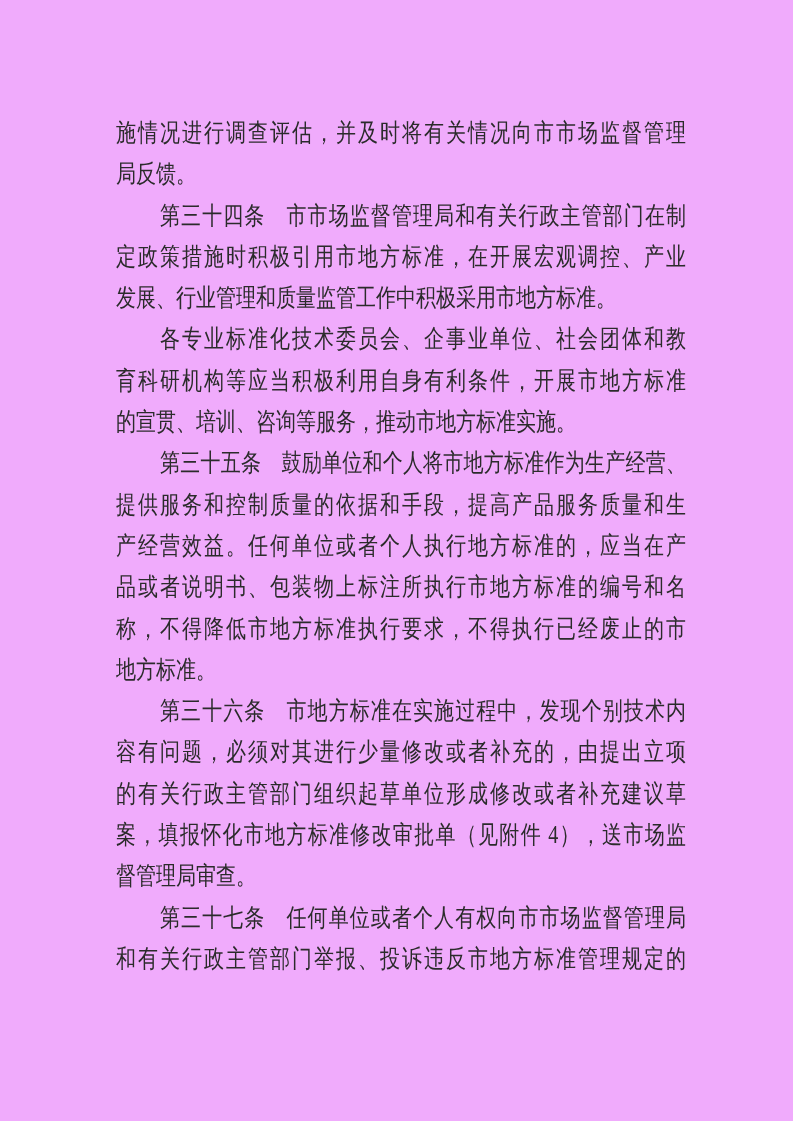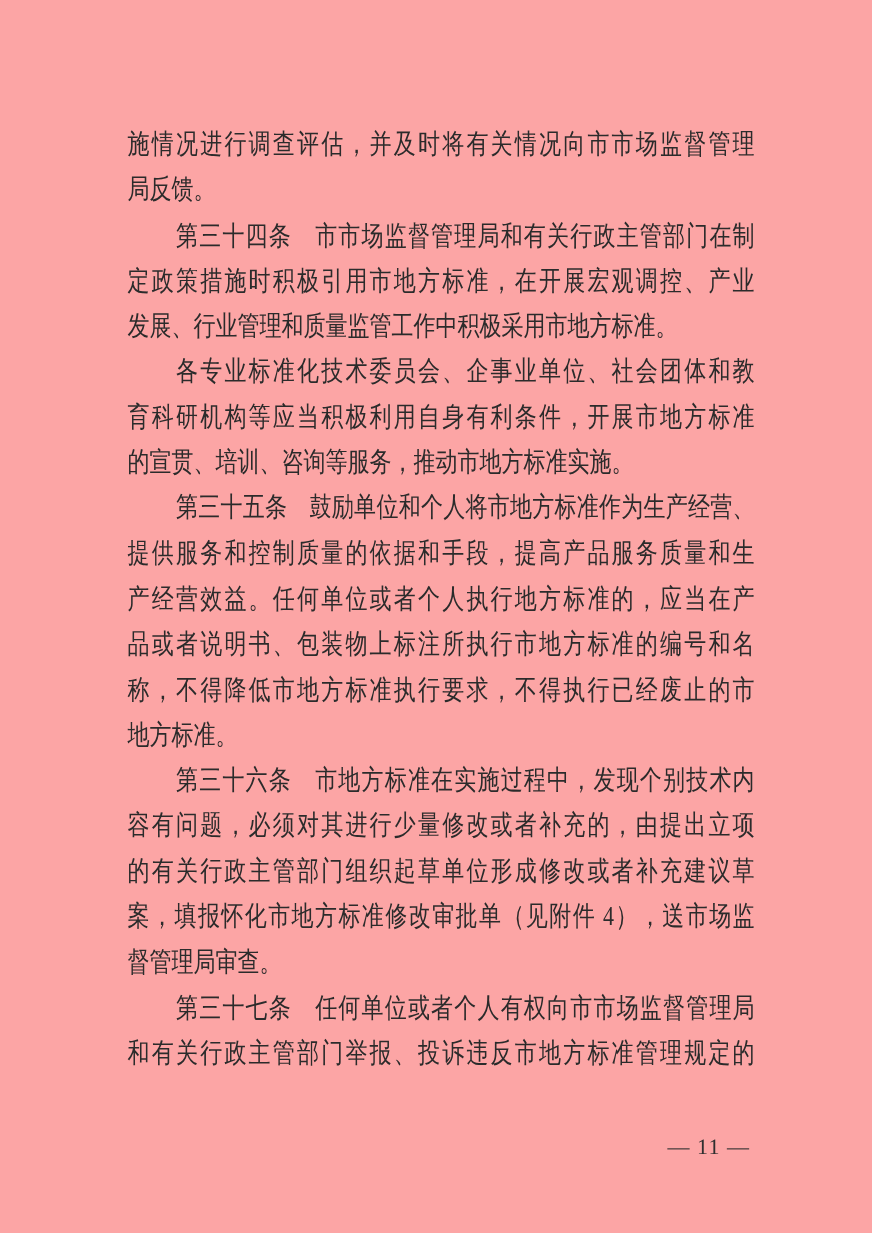--- a/index.html
+++ b/index.html
@@ -54,21 +54,21 @@
     text-align: right;
     font-size: 20px;
     color: #2f2f2f;
     letter-spacing: 1px;
     font-family: "Liberation Serif", "DejaVu Serif", serif;
   }
 </style>
 </head>
 <body>
 
-<div class="page" style="background: #fca5a5;">
+<div class="page" style="background: #f0abfc;">
   <div class="text-block" id="text-block" style="color: rgb(43, 43, 43);">
       <div class="line fill">施情况进行调查评估，并及时将有关情况向市市场监督管理</div>
       <div class="line">局反馈。</div>
       <div class="line indent fill">第三十四条　市市场监督管理局和有关行政主管部门在制</div>
       <div class="line fill">定政策措施时积极引用市地方标准，在开展宏观调控、产业</div>
       <div class="line">发展、行业管理和质量监管工作中积极采用市地方标准。</div>
       <div class="line indent fill">各专业标准化技术委员会、企事业单位、社会团体和教</div>
       <div class="line fill">育科研机构等应当积极利用自身有利条件，开展市地方标准</div>
       <div class="line">的宣贯、培训、咨询等服务，推动市地方标准实施。</div>
       <div class="line indent fill">第三十五条　鼓励单位和个人将市地方标准作为生产经营、</div>
@@ -78,14 +78,13 @@
       <div class="line fill">称，不得降低市地方标准执行要求，不得执行已经废止的市</div>
       <div class="line">地方标准。</div>
       <div class="line indent fill">第三十六条　市地方标准在实施过程中，发现个别技术内</div>
       <div class="line fill">容有问题，必须对其进行少量修改或者补充的，由提出立项</div>
       <div class="line fill">的有关行政主管部门组织起草单位形成修改或者补充建议草</div>
       <div class="line fill">案，填报怀化市地方标准修改审批单（见附件 4），送市场监</div>
       <div class="line">督管理局审查。</div>
       <div class="line indent fill">第三十七条　任何单位或者个人有权向市市场监督管理局</div>
       <div class="line fill">和有关行政主管部门举报、投诉违反市地方标准管理规定的</div>
     </div>
-  <div class="page-number">— 11 —</div>
 </div>
 
 </body></html>

